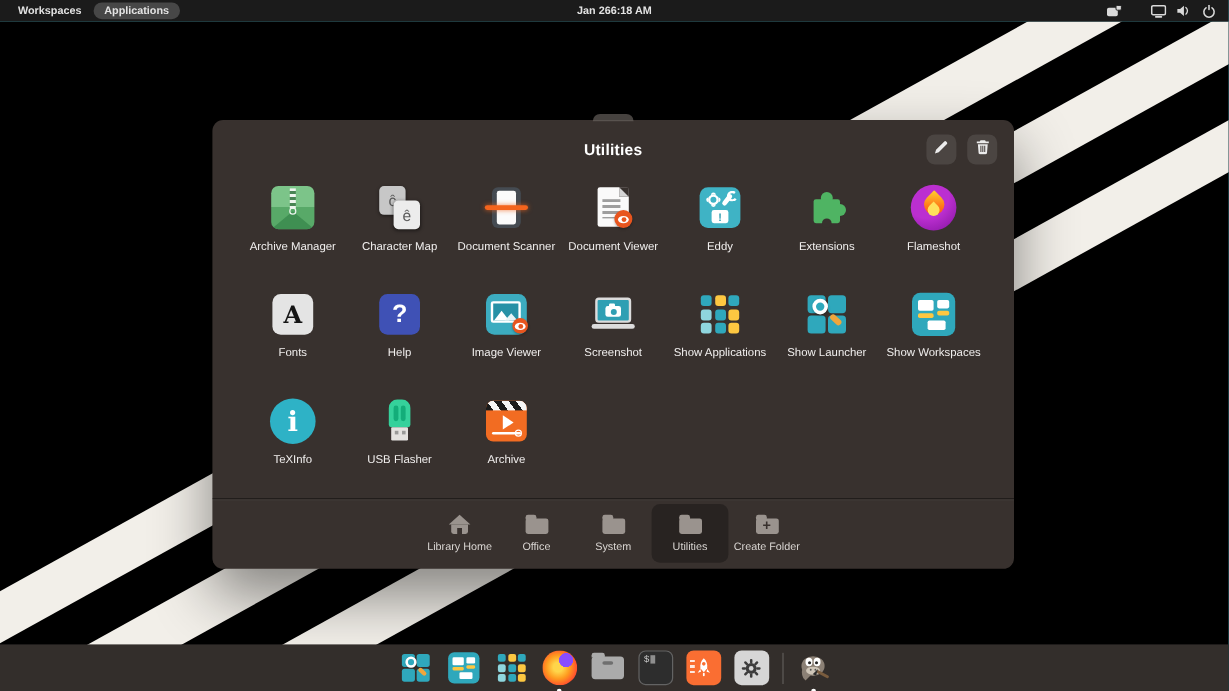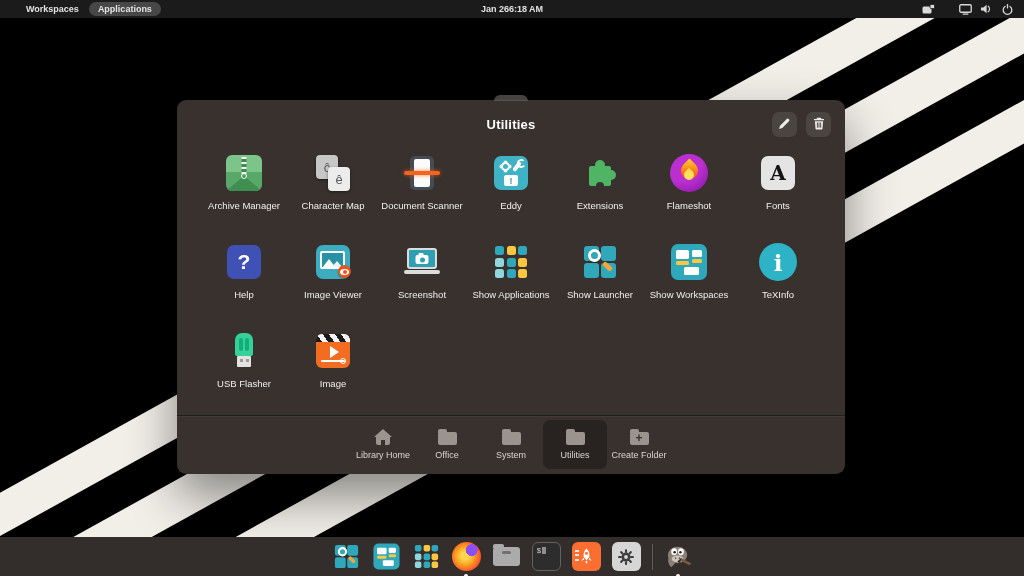--- a/index.html
+++ b/index.html
@@ -2,21 +2,21 @@
 <html><head>
 <meta charset="utf-8">
 <style>
   *{margin:0;padding:0;box-sizing:border-box}
   html,body{background:#222}
   body{font-family:"Liberation Sans",sans-serif;-webkit-font-smoothing:antialiased}
   .screen{position:relative;width:1024px;height:576px;overflow:hidden;background:#3dadc0;margin:0 auto}
 
   
   .topbar{position:absolute;top:0;left:0;right:0;height:18px;background:#1b1b1b;display:flex;align-items:center;color:#e3e3e3;font-size:9px;font-weight:bold;z-index:20}
-  .tb-left{display:flex;align-items:center;gap:6px;padding-left:22px}
+  .tb-left{display:flex;align-items:center;gap:6px;padding-left:11px}
   .tb-ws{padding:2px 4px;border-radius:8px}
   .tb-pill{background:#474747;border-radius:9px;padding:2px 9px}
   .tb-clock{position:absolute;left:50%;transform:translateX(-50%);display:flex;align-items:center;height:100%}
   .tb-right{margin-left:auto;display:flex;align-items:center;padding-right:10px}
   .tb-right .tico{display:flex;align-items:center;justify-content:center;width:14px;height:14px}
   .tb-gap{margin-right:16px}
   .tb-right .tico + .tico{margin-left:7px}
   .tb-gap + .tico{margin-left:0}
 
   
@@ -246,20 +246,31 @@
         </div>
 
         <div class="cell">
           <div class="ic">
             <div class="scn"></div>
               <div class="scl"></div>
           </div>
           <div class="lbl">Document Scanner</div>
         </div>
 
+        <div class="cell">
+          <div class="ic">
+            <div class="paper">
+                <div class="plines"></div>
+                <div class="eyebadge">
+                  <span class="eyewhite"></span>
+                </div>
+              </div>
+          </div>
+          <div class="lbl">Document Viewer</div>
+        </div>
 
         <div class="cell">
           <div class="ic">
             <div class="esq">
                 <span class="egear"></span>
                 <span class="ewrench"></span>
                 <span class="ebox">!</span>
               </div>
           </div>
           <div class="lbl">Eddy</div>
@@ -380,21 +391,21 @@
 
         <div class="cell">
           <div class="ic">
             <div class="vid">
                 <div class="vclap"></div>
                 <div class="vplay"></div>
                 <div class="vbar"></div>
                 <div class="vknob"></div>
               </div>
           </div>
-          <div class="lbl">Image</div>
+          <div class="lbl">Archive</div>
         </div>
 
       </div>
 
       <div class="sep"></div>
 
       <div class="tabs">
         <div class="tab">
           <span class="homeic">
               <span class="door"></span>

